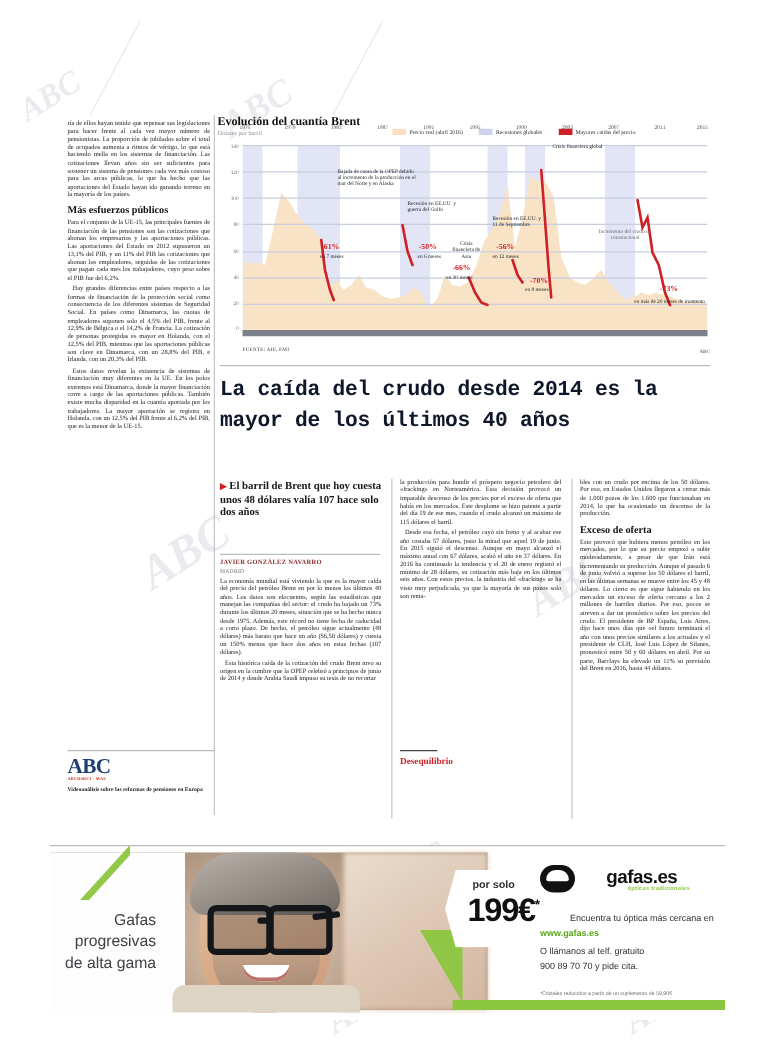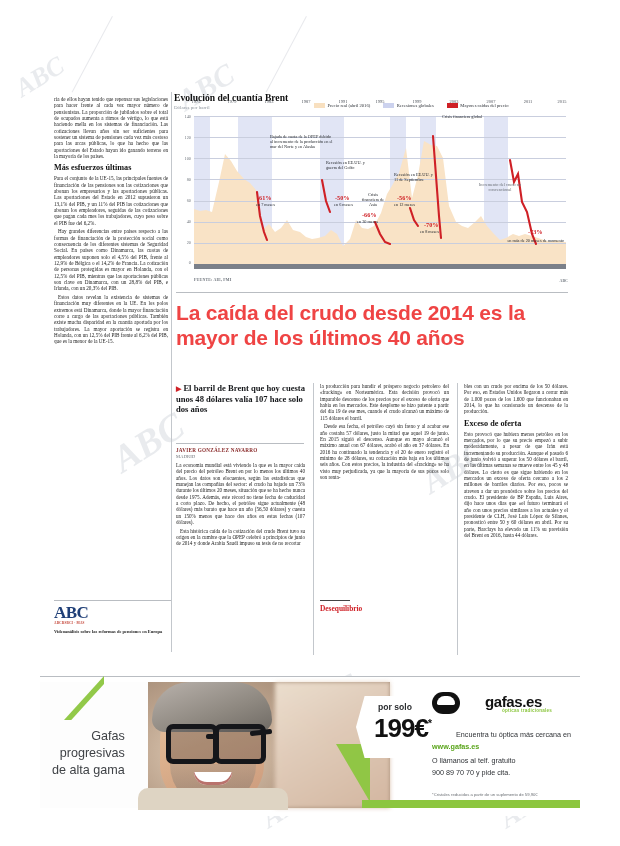--- a/index.html
+++ b/index.html
@@ -54,22 +54,22 @@
   .xtick{position:absolute;top:7px;font-size:4.4px;color:#4b5058;transform:translateX(-50%);}
   .source{position:absolute;left:20px;top:186px;font-size:3.9px;font-weight:700;color:#6d737b;letter-spacing:.2px;}
   .chart-credit{position:absolute;right:0;top:186px;font-size:4px;font-weight:700;color:#7a8088;}
 
   .ann{position:absolute;font-size:4.3px;line-height:5.1px;color:#23272c;}
   .ann-pct{position:absolute;font-weight:700;font-size:6.2px;color:#cf2026;}
   .ann-dur{position:absolute;font-size:4.3px;color:#23272c;}
 
   
   .headline{position:absolute;left:176px;top:300px;width:392px;
-    font-family:Liberation Sans, sans-serif;font-weight:700;font-size:21px;line-height:25px;
-    color:#ef4444;letter-spacing:-.2px;}
+    font-family:Liberation Mono, monospace;font-weight:700;font-size:17px;line-height:25px;
+    color:#0f172a;letter-spacing:-.2px;}
 
   
   .deck{position:absolute;left:176px;top:383px;width:134px;
     font-family:"Liberation Serif",serif;font-weight:700;font-size:8.6px;line-height:10.1px;color:#15171a;}
   .deck .tri{color:#cf2026;font-size:7px;margin-right:2px;}
   .byline{position:absolute;left:176px;top:447px;width:134px;}
   .byline .nm{font-size:5.2px;font-weight:700;letter-spacing:.25px;color:#8a2b2b;}
   .byline .ct{font-size:4.5px;letter-spacing:.2px;color:#6c7076;margin-top:1px;}
 
   
@@ -153,21 +153,21 @@
   <div class="wm" style="left:110px;top:420px;font-size:38px;transform:rotate(-32deg);">ABC</div>
   <div class="wm" style="left:420px;top:448px;font-size:34px;transform:rotate(-32deg);">ABC</div>
   <div class="wm" style="left:44px;top:690px;font-size:30px;transform:rotate(-32deg);">ABC</div>
   <div class="wm" style="left:300px;top:680px;font-size:30px;transform:rotate(-32deg);">ABC</div>
   <div class="wm" style="left:260px;top:790px;font-size:28px;transform:rotate(-32deg);">ABC</div>
   <div class="wm" style="left:498px;top:790px;font-size:28px;transform:rotate(-32deg);">ABC</div>
 
 
   <div class="col" style="left:54px;top:96px;width:114px;">
     <p>ría de ellos hayan tenido que repensar sus legislaciones para hacer frente al cada vez mayor número de pensionistas. La proporción de jubilados sobre el total de ocupados aumenta a ritmos de vértigo, lo que está haciendo mella en los sistemas de financiación. Las cotizaciones llevan años sin ser suficientes para sostener un sistema de pensiones cada vez más costoso para las arcas públicas, lo que ha hecho que las aportaciones del Estado hayan ido ganando terreno en la mayoría de los países.</p>
-    <div class="sub">Más esfuerzos últimas</div>
+    <div class="sub">Más esfuerzos públicos</div>
     <p>Para el conjunto de la UE-15, las principales fuentes de financiación de las pensiones son las cotizaciones que abonan los empresarios y las aportaciones públicas. Las aportaciones del Estado en 2012 supusieron un 13,1% del PIB, y un 11% del PIB las cotizaciones que abonan los empleadores, seguidas de las cotizaciones que pagan cada mes los trabajadores, cuyo peso sobre el PIB fue del 6,2%.</p>
     <p>Hay grandes diferencias entre países respecto a las formas de financiación de la protección social como consecuencia de los diferentes sistemas de Seguridad Social. En países como Dinamarca, las cuotas de empleadores suponen solo el 4,5% del PIB, frente al 12,9% de Bélgica o el 14,2% de Francia. La cotización de personas protegidas es mayor en Holanda, con el 12,5% del PIB, mientras que las aportaciones públicas son clave en Dinamarca, con un 28,8% del PIB, e Irlanda, con un 20,3% del PIB.</p>
     <p>Estos datos revelan la existencia de sistemas de financiación muy diferentes en la UE. En los polos extremos está Dinamarca, donde la mayor financiación corre a cargo de las aportaciones públicas. También existe mucha disparidad en la cuantía aportada por los trabajadores. La mayor aportación se registra en Holanda, con un 12,5% del PIB frente al 6,2% del PIB, que es la menor de la UE-15.</p>
   </div>
 
   <div class="abcblk">
     <div class="rule"></div>
     <div class="abclogo">ABC</div>
     <div class="abcsub">ABCRSBCI · MAS</div>
     <div class="abccap">Videoanálisis sobre las reformas de pensiones en Europa</div>

